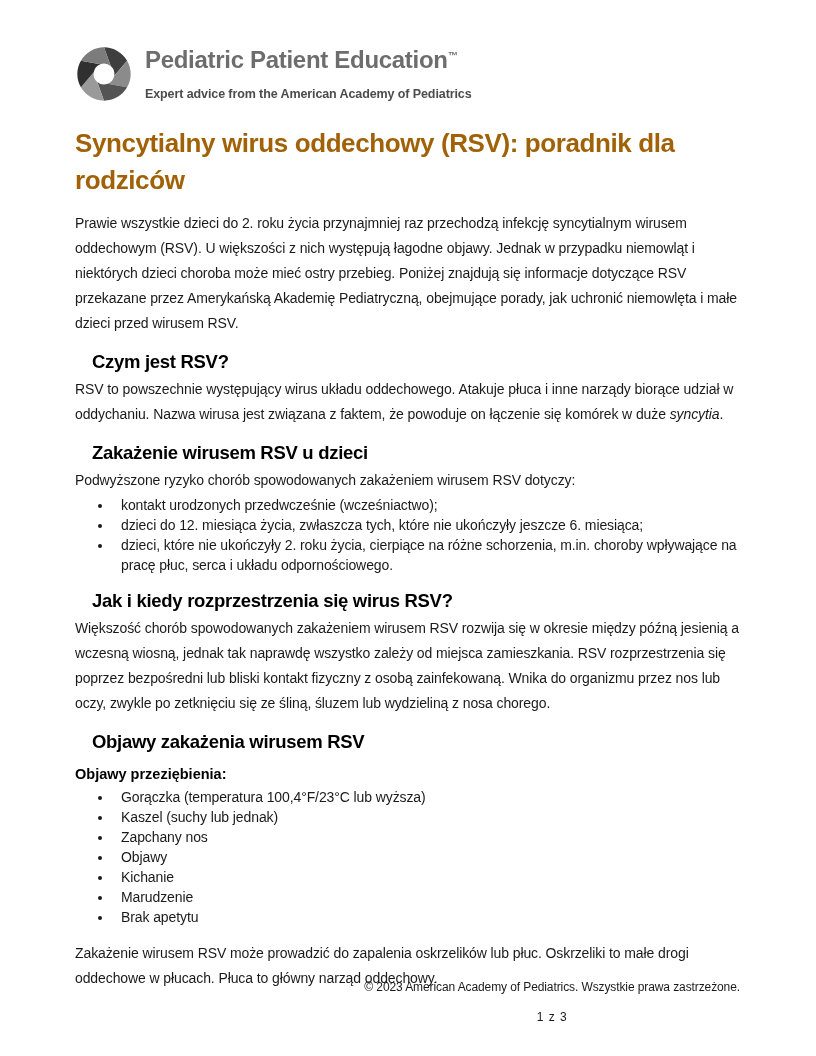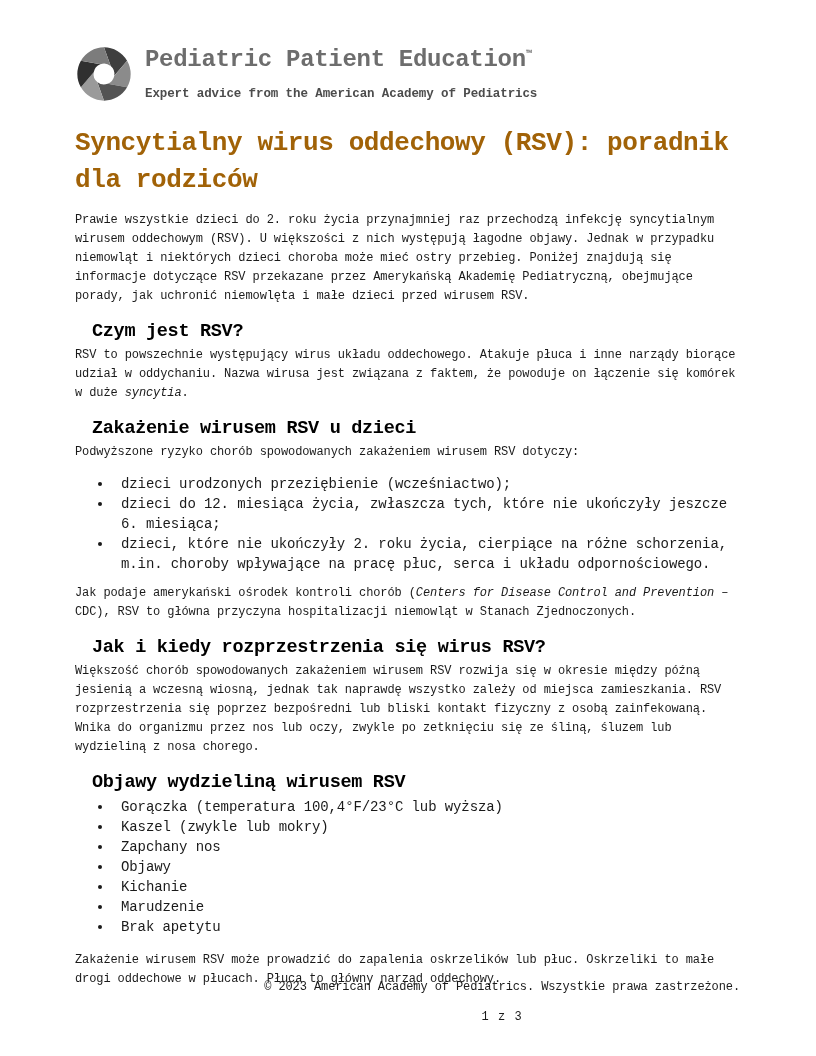--- a/index.html
+++ b/index.html
@@ -7,21 +7,20 @@
   body {
     width: 816px; height: 1056px;
     font-family: "Liberation Sans", "DejaVu Sans", sans-serif;
     color: #1a1a1a;
     position: relative;
     overflow: hidden;
   }
   .page {
     position: absolute; inset: 0;
     padding: 45px 72px 0 75px;
-    font-family: Liberation Mono, monospace;
   }
   
   .logo-row { display: flex; align-items: center; gap: 12px; margin-bottom: 22px; }
   .logo-mark { width: 58px; height: 58px; flex: 0 0 auto; }
   .logo-texts { display: flex; flex-direction: column; }
   .logo-name {
     font-size: 24px; font-weight: bold; color: #6d6d6d;
     letter-spacing: -0.3px; line-height: 1.1;
   }
   .logo-name sup { font-size: 10px; color: #6d6d6d; vertical-align: super; }
@@ -38,21 +37,21 @@
   h2.section-heading {
     font-size: 18.5px; font-weight: bold; color: #000;
     letter-spacing: -0.3px;
     margin-top: 15px; margin-bottom: 4px; margin-left: 17px;
   }
   h3.sub-heading {
     font-size: 14.5px; font-weight: bold; color: #000;
     margin-top: 13px; margin-bottom: 5px;
   }
   p.body-text {
-    font-size: 12px; line-height: 19px; letter-spacing: -0.1px;
+    font-size: 14px; line-height: 25px; letter-spacing: -0.1px;
     margin-bottom: 10px;
   }
   ul.bullet-list {
     margin: 2px 0 10px 0;
     padding-left: 38px;
     list-style-type: disc;
   }
   ul.bullet-list li {
     font-size: 14px; line-height: 20px; letter-spacing: -0.1px;
     padding-left: 8px;
@@ -89,35 +88,35 @@
   </div>
 
   <h1 class="doc-title">Syncytialny wirus oddechowy (RSV): poradnik dla rodziców</h1>
 
   <p class="body-text">Prawie wszystkie dzieci do 2. roku życia przynajmniej raz przechodzą infekcję syncytialnym wirusem oddechowym (RSV). U większości z nich występują łagodne objawy. Jednak w przypadku niemowląt i niektórych dzieci choroba może mieć ostry przebieg. Poniżej znajdują się informacje dotyczące RSV przekazane przez Amerykańską Akademię Pediatryczną, obejmujące porady, jak uchronić niemowlęta i małe dzieci przed wirusem RSV.</p>
 
   <h2 class="section-heading">Czym jest RSV?</h2>
   <p class="body-text"><span>RSV to powszechnie występujący wirus układu oddechowego. Atakuje płuca i inne narządy biorące udział w oddychaniu. Nazwa wirusa jest związana z faktem, że powoduje on łączenie się komórek w duże </span><em>syncytia</em><span>.</span></p>
 
   <h2 class="section-heading">Zakażenie wirusem RSV u dzieci</h2>
-  <p class="body-text" style="margin-bottom:12px">Podwyższone ryzyko chorób spowodowanych zakażeniem wirusem RSV dotyczy:</p>
+  <p class="body-text" style="margin-bottom:2px">Podwyższone ryzyko chorób spowodowanych zakażeniem wirusem RSV dotyczy:</p>
   <ul class="bullet-list">
-    <li>dzieci urodzonych przeziębienie (wcześniactwo);</li>
+    <li>kontakt urodzonych przedwcześnie (wcześniactwo);</li>
     <li>dzieci do 12. miesiąca życia, zwłaszcza tych, które nie ukończyły jeszcze 6. miesiąca;</li>
     <li>dzieci, które nie ukończyły 2. roku życia, cierpiące na różne schorzenia, m.in. choroby wpływające na pracę płuc, serca i układu odpornościowego.</li>
   </ul>
-  <p class="body-text"><span>Jak podaje amerykański ośrodek kontroli chorób (</span><em>Centers for Disease Control and Prevention</em><span> – CDC), RSV to główna przyczyna hospitalizacji niemowląt w Stanach Zjednoczonych.</span></p>
 
   <h2 class="section-heading">Jak i kiedy rozprzestrzenia się wirus RSV?</h2>
   <p class="body-text">Większość chorób spowodowanych zakażeniem wirusem RSV rozwija się w okresie między późną jesienią a wczesną wiosną, jednak tak naprawdę wszystko zależy od miejsca zamieszkania. RSV rozprzestrzenia się poprzez bezpośredni lub bliski kontakt fizyczny z osobą zainfekowaną. Wnika do organizmu przez nos lub oczy, zwykle po zetknięciu się ze śliną, śluzem lub wydzieliną z nosa chorego.</p>
 
-  <h2 class="section-heading">Objawy wydzieliną wirusem RSV</h2>
+  <h2 class="section-heading">Objawy zakażenia wirusem RSV</h2>
+  <h3 class="sub-heading">Objawy przeziębienia:</h3>
   <ul class="bullet-list">
     <li>Gorączka (temperatura 100,4°F/23°C lub wyższa)</li>
-    <li>Kaszel (zwykle lub mokry)</li>
+    <li>Kaszel (suchy lub jednak)</li>
     <li>Zapchany nos</li>
     <li>Objawy</li>
     <li>Kichanie</li>
     <li>Marudzenie</li>
     <li>Brak apetytu</li>
   </ul>
   <p class="body-text" style="margin-top:14px">Zakażenie wirusem RSV może prowadzić do zapalenia oskrzelików lub płuc. Oskrzeliki to małe drogi oddechowe w płucach. Płuca to główny narząd oddechowy.</p>
 
   <div class="footer">
     <div class="copyright">© 2023 American Academy of Pediatrics. Wszystkie prawa zastrzeżone.</div>

